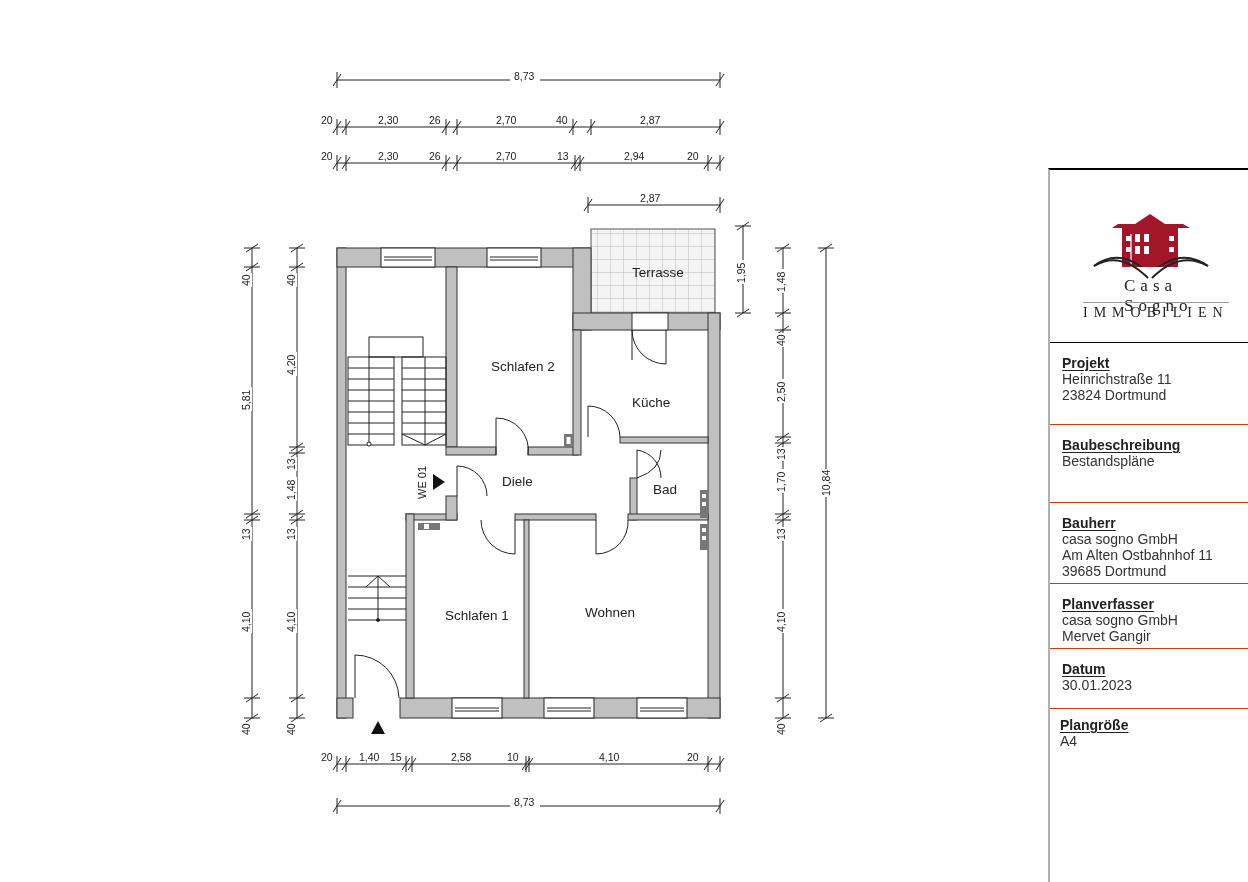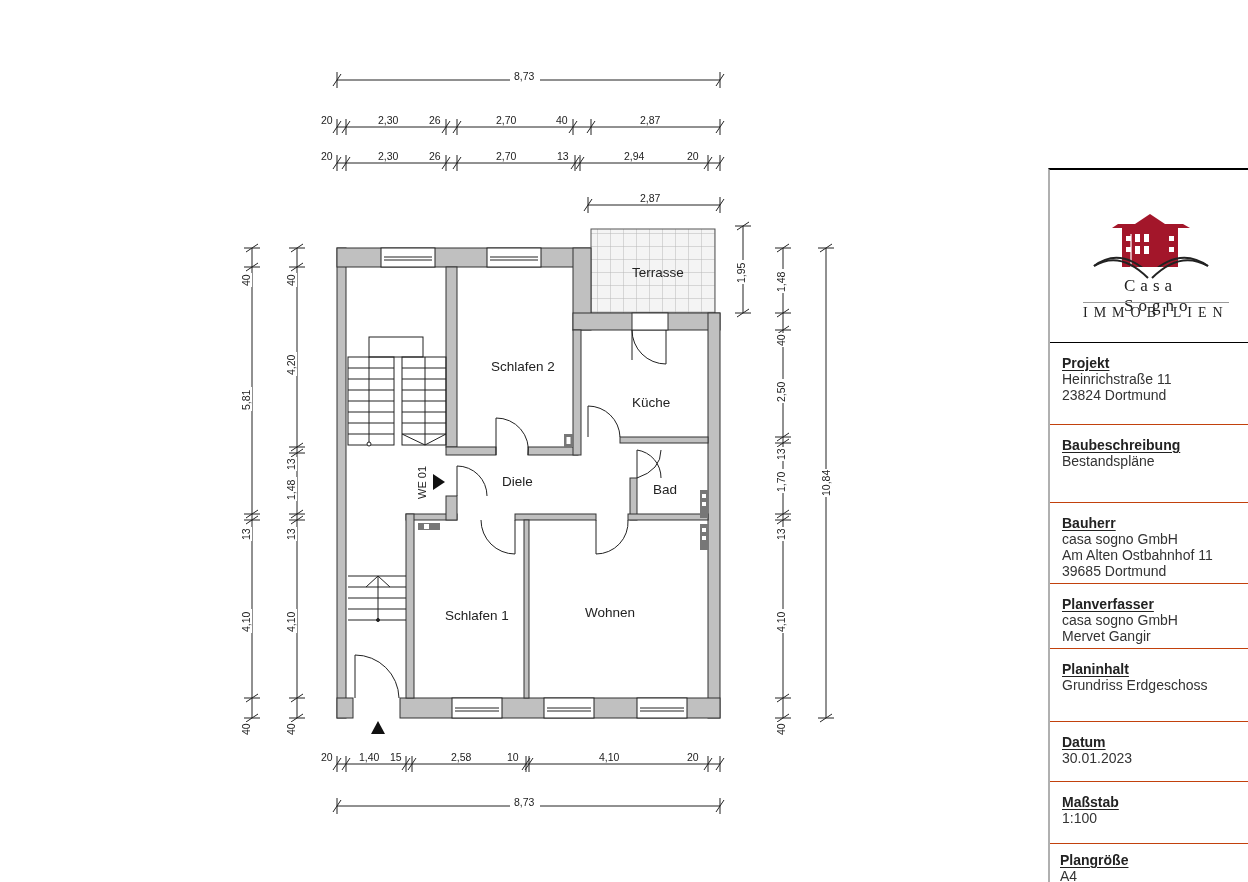--- a/index.html
+++ b/index.html
@@ -442,29 +442,21 @@
     <div class="hd">Bauherr</div>
     <div class="ln">casa sogno GmbH</div>
     <div class="ln">Am Alten Ostbahnhof 11</div>
     <div class="ln">39685 Dortmund</div>
   </div>
   <div class="tb-sec" style="height:65px">
     <div class="hd">Planverfasser</div>
     <div class="ln">casa sogno GmbH</div>
     <div class="ln">Mervet Gangir</div>
   </div>
-  <div class="tb-sec" style="height:73px">
-    <div class="hd">Planinhalt</div>
-    <div class="ln">Grundriss Erdgeschoss</div>
-  </div>
   <div class="tb-sec" style="height:60px">
     <div class="hd">Datum</div>
     <div class="ln">30.01.2023</div>
   </div>
-  <div class="tb-sec" style="height:62px">
-    <div class="hd">Maßstab</div>
-    <div class="ln">1:100</div>
-  </div>
   <div class="tb-sec" style="height:44px;border-bottom:none;padding-top:8px;padding-left:10px">
     <div class="hd">Plangröße</div>
     <div class="ln">A4</div>
   </div>
 </div>
 
 </body></html>

